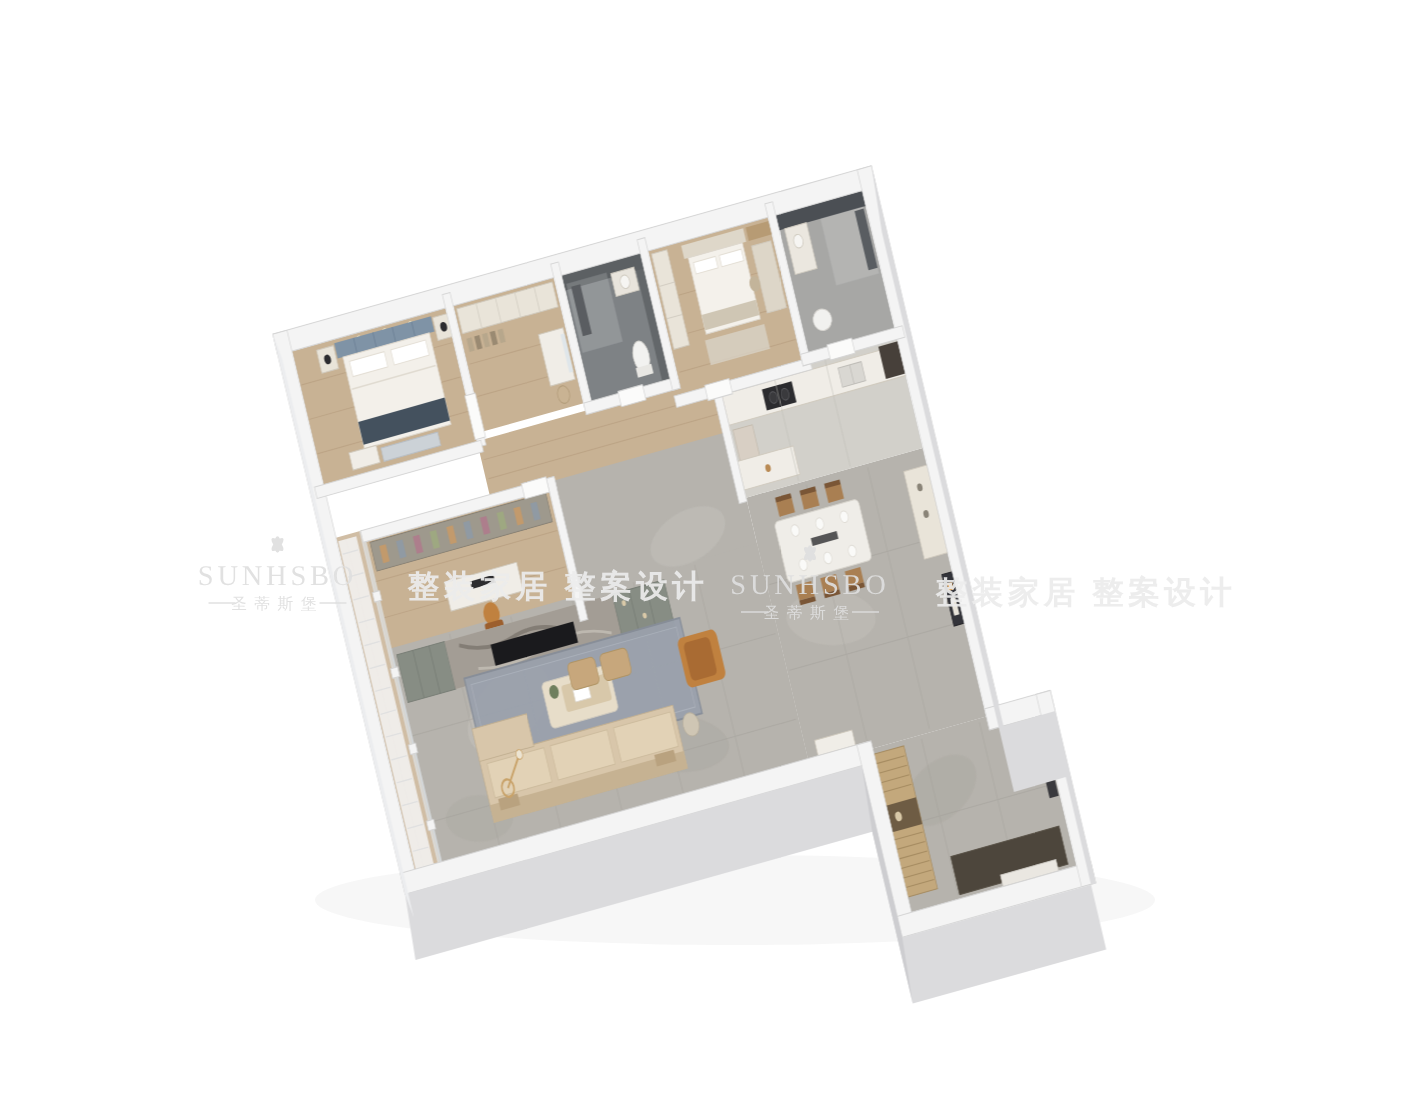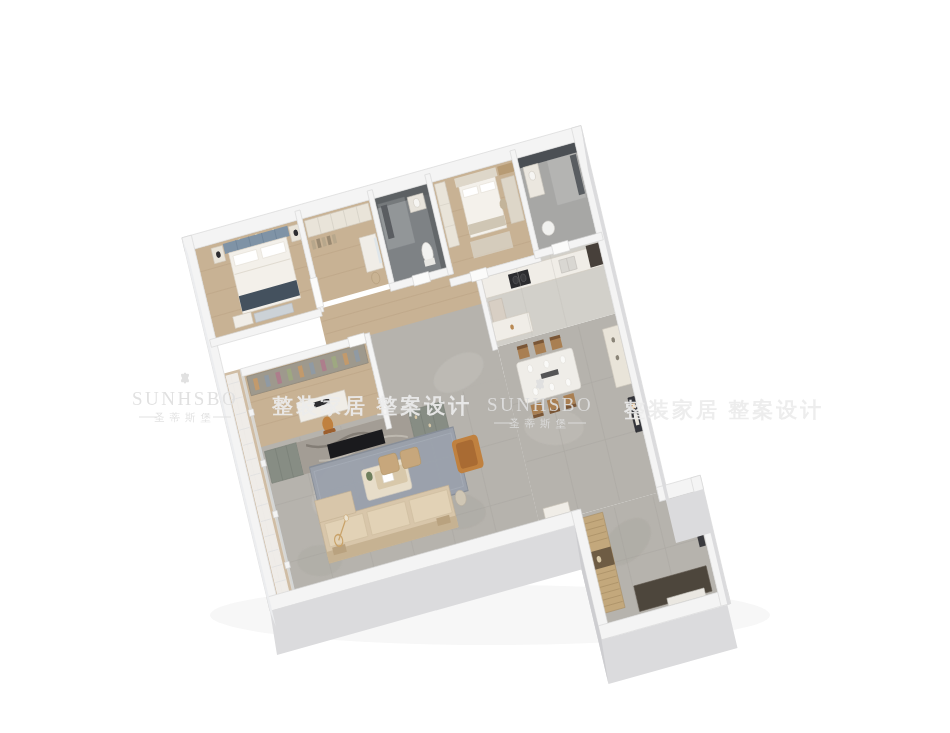--- a/index.html
+++ b/index.html
@@ -1,17 +1,17 @@
 <!DOCTYPE html>
 <html style="--bg: #ffffff; --wall: #f4f4f4; --wall-line: #d4d4d4; --face-front: #dbdbdd; --face-side: #cdcdd0; --face-left: #ecedef; --wood: #c8b294; --wood-line: #b2987a; --marble: #b6b3ad; --marble-line: #a3a09a; --marble-light: #cbc8c2; --marble-dark: #9d9a93; --kitchen-floor: #d2d0ca; --bath-dark-floor: #7e8285; --bath-dark-wall: #5c6063; --bath2-floor: #a7a7a5; --green-cab: #878d84; --tv-marble: #a39d95; --tv-streak: #6a635b; --screen-dark: #1a1a1d; --sofa: #d8c6aa; --sofa-seat: #e2d2b6; --sofa-back: #c6b292; --rug: #9aa1ac; --rug-line: #878e99; --tan: #c0813f; --tan-dark: #a96b33; --white-furn: #f0ede7; --furn-line: #d0cabe; --cream: #e9e4d9; --slat: #c3a87c; --slat-line: #a68c62; --mat: #4d463c; --dark: #2c2c2f; --gold: #c9a36a; --curtain: #f5f5f5; --curtain-line: #e0e0e0; --glass: #dfe6ea; --plant: #6f7f5e; --blue-head: #7f93a6; --blue-dark: #44515e; --wm: #dfdfdf; --wm2: #ececec;"><head>
 <meta charset="utf-8">
 <style>
   html,body{margin:0;padding:0;background:#fff;}
   .stage{position:relative;width:950px;height:693px;overflow:hidden;background:var(--bg,#ffffff);
-         font-family:"Liberation Sans","DejaVu Sans",sans-serif;margin-top:15px;}
+         font-family:"Liberation Sans","DejaVu Sans",sans-serif;}
   svg{display:block;}
   .wm-brand{font-family:"Liberation Serif","DejaVu Serif",serif;font-size:19px;font-weight:400;
             letter-spacing:2.5px;fill:var(--wm,#dfdfdf);}
   .wm-cn{font-family:"Liberation Serif","DejaVu Serif",serif;font-size:10.5px;
          letter-spacing:5px;fill:var(--wm,#dfdfdf);}
   .wm-tag{font-family:"Liberation Serif","DejaVu Serif",serif;font-size:21px;font-weight:700;
           letter-spacing:3px;fill:var(--wm2,#ececec);}
   .wall{fill:var(--wall,#f4f4f4);stroke:var(--wall-line,#d4d4d4);stroke-width:1;}
   .door{fill:#fbfbfa;stroke:var(--wall-line,#d4d4d4);stroke-width:1;}
 </style>

